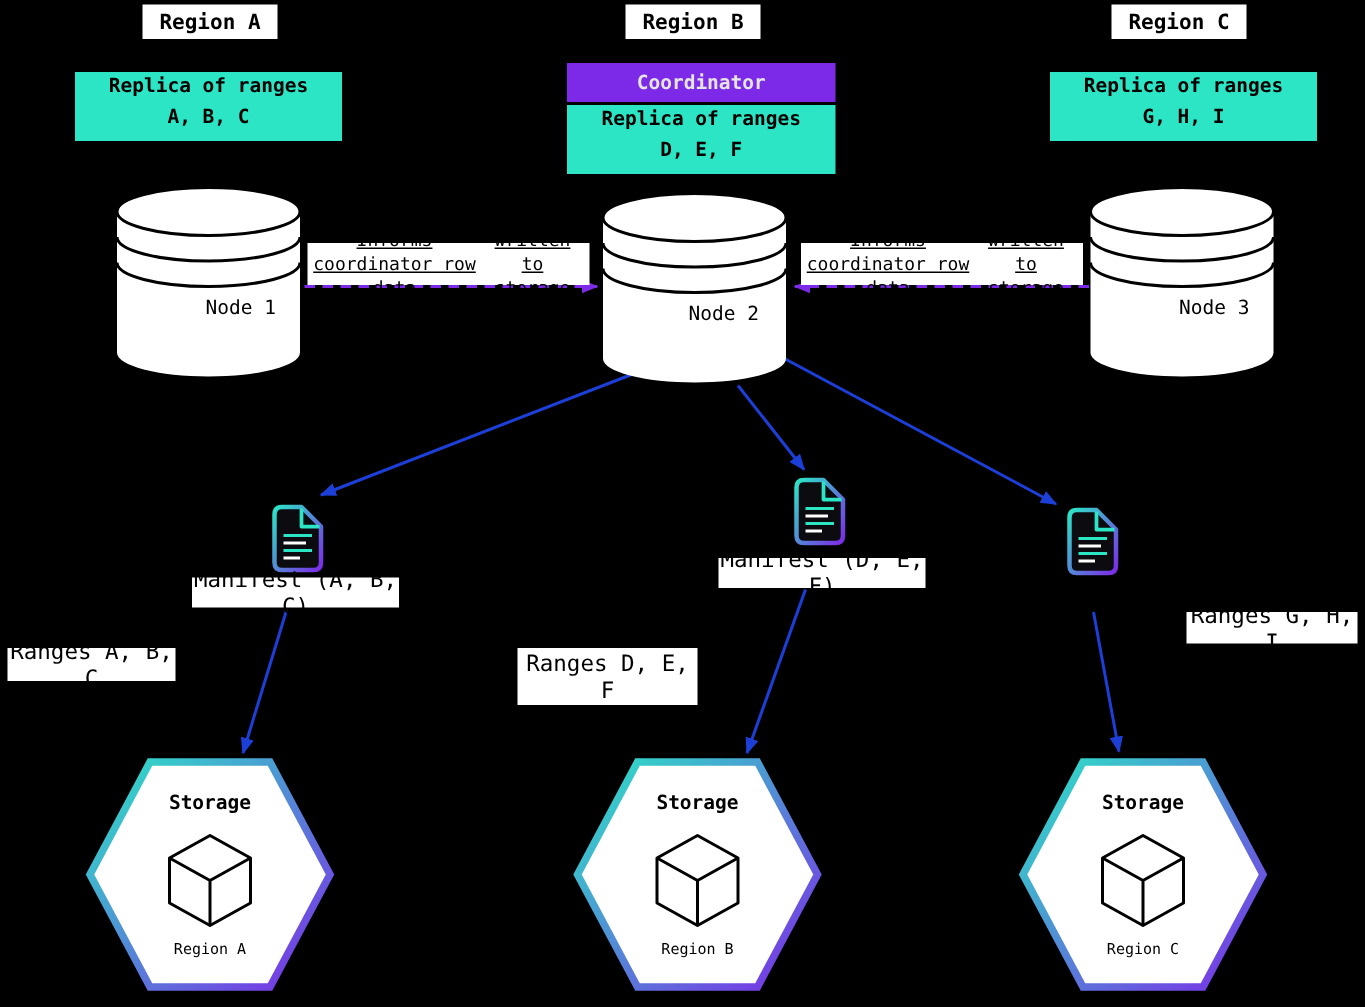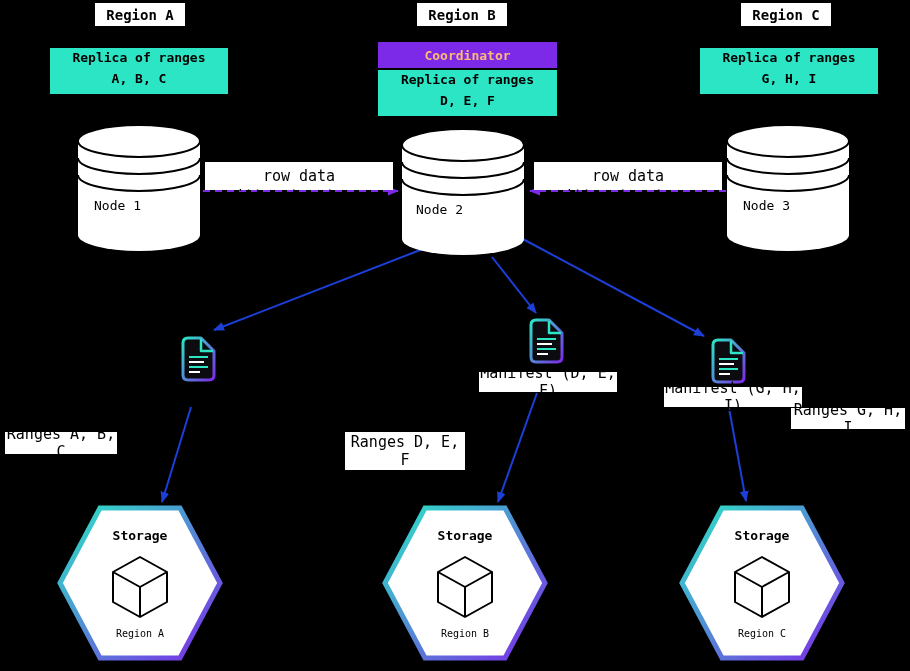--- a/index.html
+++ b/index.html
@@ -5,23 +5,23 @@
   html,body{margin:0;padding:0;background:#000;}
   .canvas{
     position:relative;width:910px;height:671px;background:#000;overflow:hidden;
     font-family:"DejaVu Sans Mono","Liberation Mono",monospace;
   }
   .abs{position:absolute;box-sizing:border-box;}
   svg.layer{position:absolute;left:0;top:0;}
   .whitebox{background:#ffffff;color:#000000;display:flex;align-items:center;justify-content:center;text-align:center;}
   .title{font-weight:bold;font-size:14px;}
   .tealbox{background:#2be5c5;color:#000000;font-weight:bold;font-size:13px;display:flex;flex-direction:column;align-items:center;justify-content:flex-start;line-height:1.6;}
-  .purplebox{background:#7d2ae8;color:#fdba74;font-weight:bold;font-size:13px;display:flex;align-items:center;justify-content:center;}
-  .nodelabel{color:#000000;font-size:13px;text-align:left;}
-  .informbox{flex-direction:column;font-size:15px;line-height:1.35;padding:1px 2px;}
+  .purplebox{background:#7d2ae8;color:#e5e5e5;font-weight:bold;font-size:13px;display:flex;align-items:center;justify-content:center;}
+  .nodelabel{color:#000000;font-size:13px;text-align:right;}
+  .informbox{font-size:12px;line-height:1.35;padding:1px 2px;text-decoration:underline;}
   .smallbox{font-size:15px;}
   .storage-title{color:#000;font-weight:bold;font-size:13px;text-align:center;}
   .storage-region{color:#000;font-size:10px;text-align:center;}
 </style>
 </head>
 <body>
 
 <div class="canvas">
 
   <svg class="layer" width="910" height="671" viewBox="0 0 910 671">
@@ -114,22 +114,22 @@
 
   <div class="abs whitebox informbox" style="left:205px;top:162px;width:188px;height:28px">
     <span>Informs coordinator row data</span>
     <span>written to storage</span>
   </div>
   <div class="abs whitebox informbox" style="left:534px;top:162px;width:188px;height:28px">
     <span>Informs coordinator row data</span>
     <span>written to storage</span>
   </div>
 
+  <div class="abs whitebox smallbox" style="left:128px;top:385px;width:138px;height:20px">Manifest (A, B, C)</div>
   <div class="abs whitebox smallbox" style="left:479px;top:372px;width:138px;height:20px">Manifest (D, E, F)</div>
-  <div class="abs whitebox smallbox" style="left:664px;top:387px;width:138px;height:20px">Manifest (G, H, I)</div>
 
   <div class="abs whitebox smallbox" style="left:5px;top:432px;width:112px;height:22px">Ranges A, B, C</div>
   <div class="abs whitebox smallbox" style="left:345px;top:432px;width:120px;height:38px">Ranges D, E, F</div>
   <div class="abs whitebox smallbox" style="left:791px;top:408px;width:114px;height:21px">Ranges G, H, I</div>
 
   <div class="abs storage-title" style="left:90px;top:528px;width:100px">Storage</div>
   <div class="abs storage-title" style="left:415px;top:528px;width:100px">Storage</div>
   <div class="abs storage-title" style="left:712px;top:528px;width:100px">Storage</div>
 
   <div class="abs storage-region" style="left:90px;top:628px;width:100px">Region A</div>

